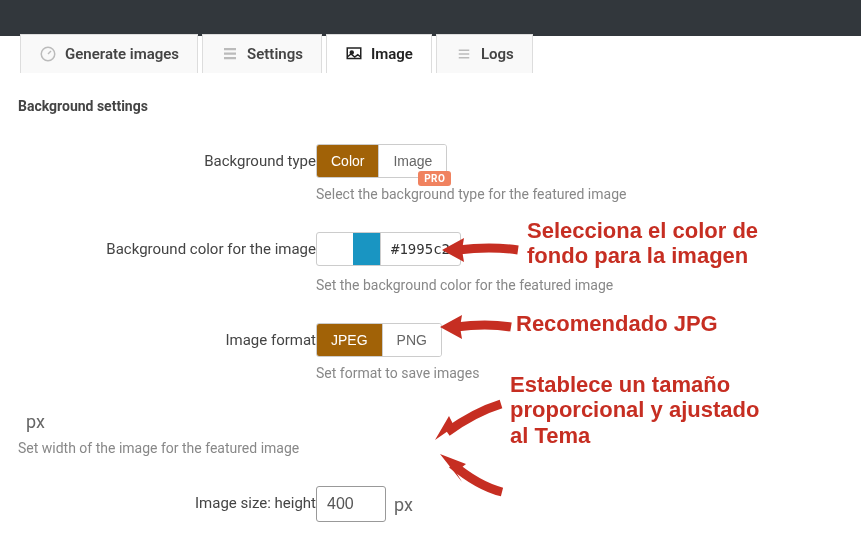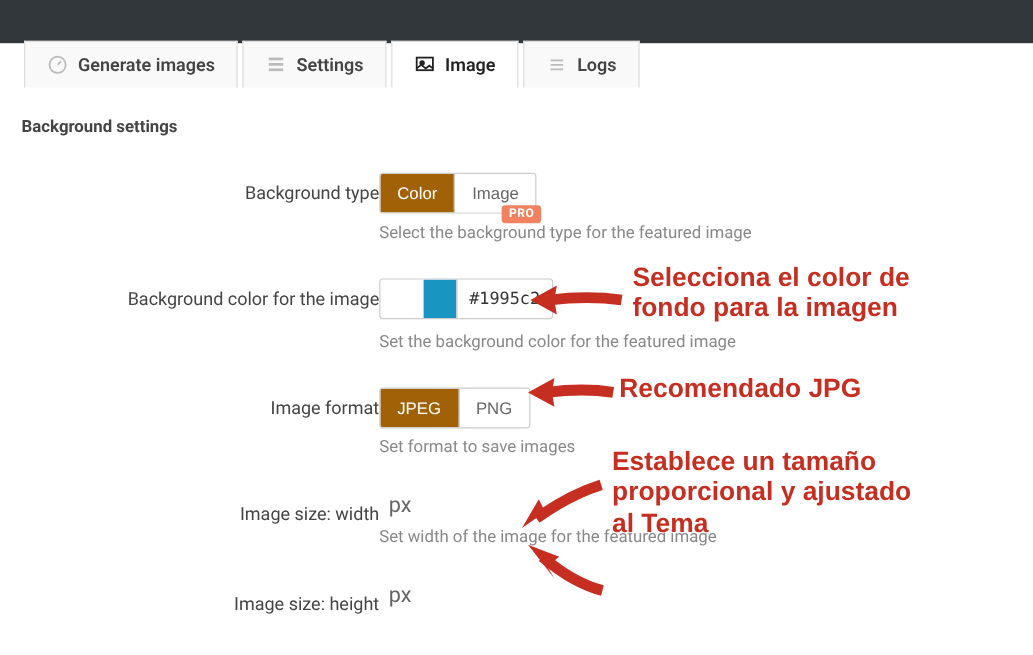--- a/index.html
+++ b/index.html
@@ -245,33 +245,33 @@
     <div class="form-control">
       <div class="toggle-group">
         <button class="toggle-btn selected">JPEG</button>
         <button class="toggle-btn">PNG</button>
       </div>
       <div class="help-text">Set format to save images</div>
     </div>
   </div>
 
   <div class="form-row">
-    <div class="form-label">Image size: width</div>
     <div class="form-control">
       <div class="num-input">
         <span class="unit">px</span>
       </div>
       <div class="help-text">Set width of the image for the featured image</div>
     </div>
   </div>
 
   <div class="form-row">
     <div class="form-label">Image size: height</div>
     <div class="form-control">
       <div class="num-input">
+        <input type="text" value="400" style="">
         <span class="unit">px</span>
       </div>
       
     </div>
   </div>
 </div>
 
 <svg class="arrow" style="left:440px; top:232px;" width="80" height="36" viewBox="0 0 80 36">
   <path d="M78 18 Q50 14 18 18" stroke="#c62e22" stroke-width="9" fill="none"></path>
   <path d="M2 18 L24 6 L22 18 L24 30 Z" fill="#c62e22"></path>

